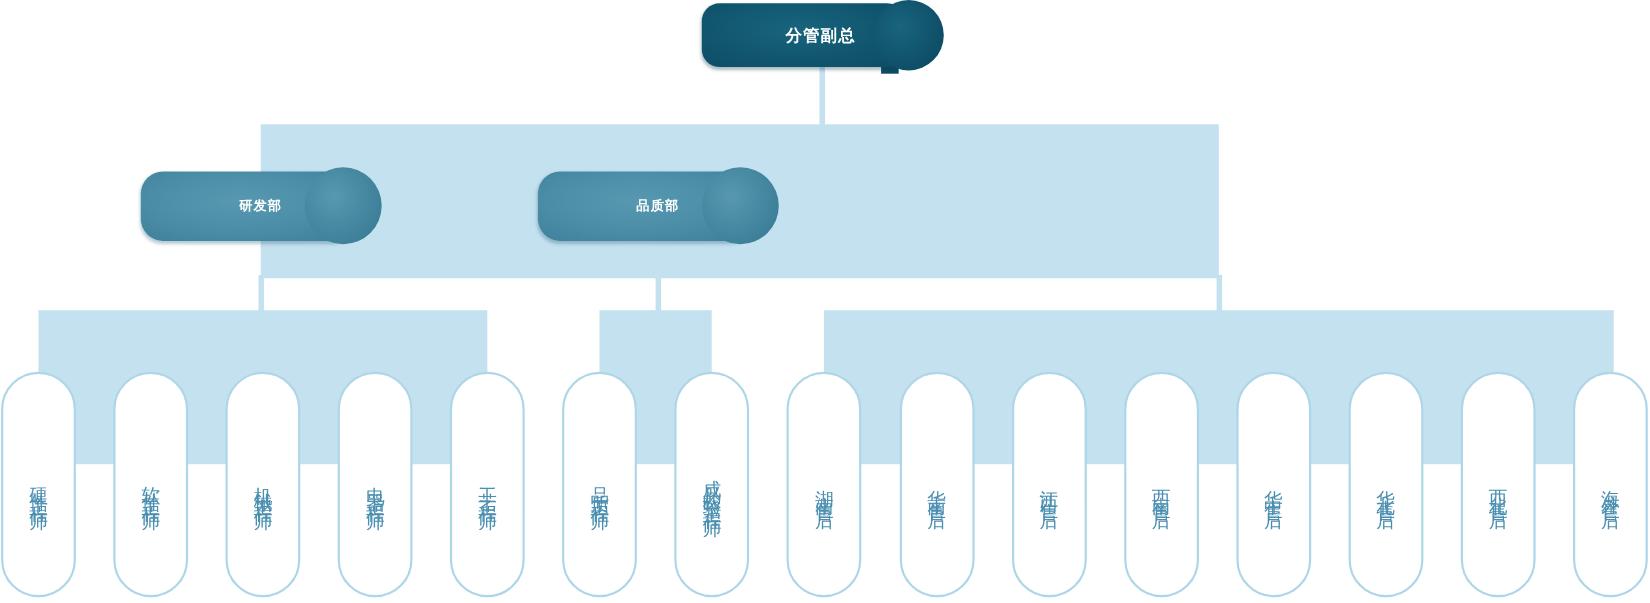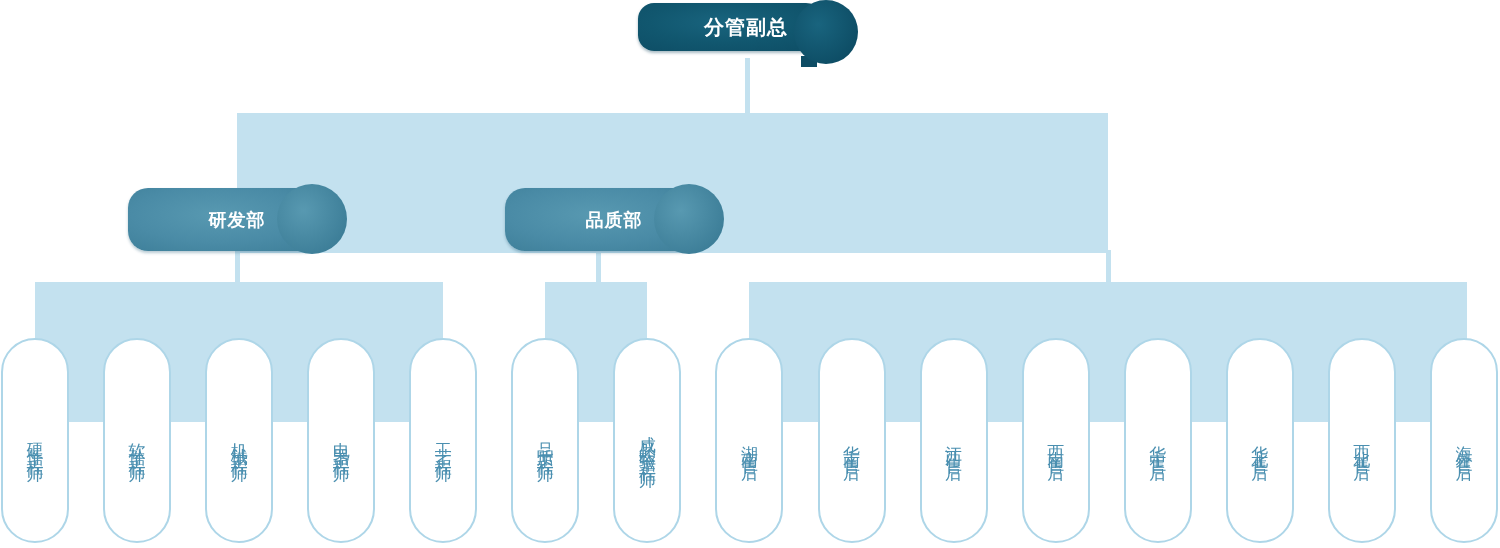--- a/index.html
+++ b/index.html
@@ -39,44 +39,44 @@
     position:absolute; z-index:3;
     display:flex; align-items:center; justify-content:center;
     color:var(--node-text,#ffffff); font-weight:bold;
     box-sizing:border-box;
   }
   .node::after {
     content:""; position:absolute; border-radius:50%; z-index:-1;
   }
 
   .root {
-    left:638px; top:3px; width:190px; height:48px;
+    left:638px; top:3px; width:190px; height:58px;
     border-radius:16px 22px 22px 16px;
-    padding-left:26px; font-size:20px; letter-spacing:1px;
+    padding-left:26px; font-size:15px; letter-spacing:1px;
     background:radial-gradient(ellipse at 45% 40%, var(--root-box-light,#19647e) 0%, var(--root-box,#11576f) 50%, var(--root-box-dark,#0d4c64) 100%);
     box-shadow:0 2px 3px rgba(8,60,85,0.35);
   }
   .root::after {
     width:64px; height:64px; top:-3px; right:-30px;
     background:radial-gradient(circle at 38% 38%, var(--root-box-light,#19647e), var(--root-box-dark,#0d4c64) 78%);
   }
 
   .dept {
-    top:188px; width:200px; height:63px;
+    top:156px; width:200px; height:63px;
     border-radius:20px 26px 26px 20px;
-    padding-left:18px; font-size:18px; letter-spacing:1px;
+    padding-left:18px; font-size:12px; letter-spacing:1px;
     background:radial-gradient(ellipse at 45% 42%, var(--dept-box-light,#5899b1) 0%, var(--dept-box,#4a8ba6) 55%, var(--dept-box-dark,#3c7d97) 100%);
     box-shadow:0 2px 3px rgba(20,80,110,0.3);
   }
   .dept::after {
     width:70px; height:70px; top:-4px; right:-19px;
     background:radial-gradient(circle at 38% 38%, var(--dept-box-light,#5899b1), var(--dept-box-dark,#3c7d97) 78%);
   }
   .dept-rd        { left:128px; }
-  .dept-quality   { left:489px;margin-left:16px; }
+  .dept-quality   { left:489px; }
   .dept-aftersales{ left:1000px; }
 
   
   .pill-row {
     position:absolute; left:1px; top:338px; width:1497px; height:205px;
     display:flex; justify-content:space-between; z-index:2;
   }
   .pill {
     width:68px; height:205px; box-sizing:border-box;
     background:#ffffff;

